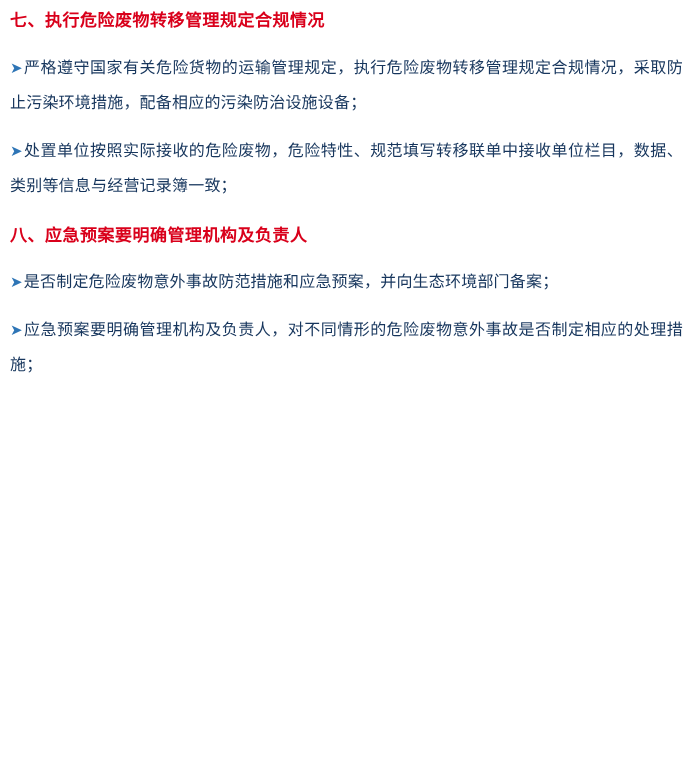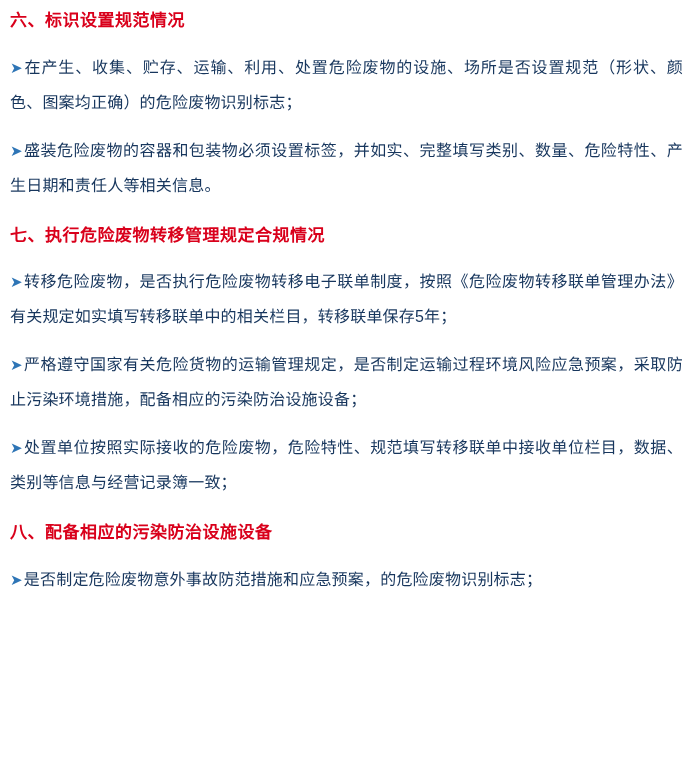--- a/index.html
+++ b/index.html
@@ -41,32 +41,27 @@
     color:var(--arrow-color);
     margin-right:1px;
     font-size:15px;
   }
 </style>
 </head>
 <body>
 
 <main class="doc">
 
-  <section>
-    <h2 class="sec-heading">六、标识设置规范情况</h2>
-    <p class="item"><span class="arrow">➤</span><span>在产生、收集、贮存、运输、利用、处置危险废物的设施、场所是否设置规范（形状、颜色、图案均正确）的危险废物识别标志；</span></p>
-    <p class="item"><span class="arrow">➤</span><span>盛装危险废物的容器和包装物必须设置标签，并如实、完整填写类别、数量、危险特性、产生日期和责任人等相关信息。</span></p>
-  </section>
 
   <section>
     <h2 class="sec-heading">七、执行危险废物转移管理规定合规情况</h2>
-    <p class="item"><span class="arrow">➤</span><span>转移危险废物，是否执行危险废物转移电子联单制度，按照《危险废物转移联单管理办法》有关规定如实填写转移联单中的相关栏目，转移联单保存5年；</span></p>
-    <p class="item"><span class="arrow">➤</span><span>严格遵守国家有关危险货物的运输管理规定，是否制定运输过程环境风险应急预案，采取防止污染环境措施，配备相应的污染防治设施设备；</span></p>
+    <p class="item"><span class="arrow">➤</span><span>严格遵守国家有关危险货物的运输管理规定，执行危险废物转移管理规定合规情况，采取防止污染环境措施，配备相应的污染防治设施设备；</span></p>
     <p class="item"><span class="arrow">➤</span><span>处置单位按照实际接收的危险废物，危险特性、规范填写转移联单中接收单位栏目，数据、类别等信息与经营记录簿一致；</span></p>
   </section>
 
   <section>
-    <h2 class="sec-heading">八、配备相应的污染防治设施设备</h2>
-    <p class="item"><span class="arrow">➤</span><span>是否制定危险废物意外事故防范措施和应急预案，的危险废物识别标志；</span></p>
+    <h2 class="sec-heading">八、应急预案要明确管理机构及负责人</h2>
+    <p class="item"><span class="arrow">➤</span><span>是否制定危险废物意外事故防范措施和应急预案，并向生态环境部门备案；</span></p>
+    <p class="item"><span class="arrow">➤</span><span>应急预案要明确管理机构及负责人，对不同情形的危险废物意外事故是否制定相应的处理措施；</span></p>
     <p class="item"></p>
   </section>
 
 </main>
 
 </body></html>

